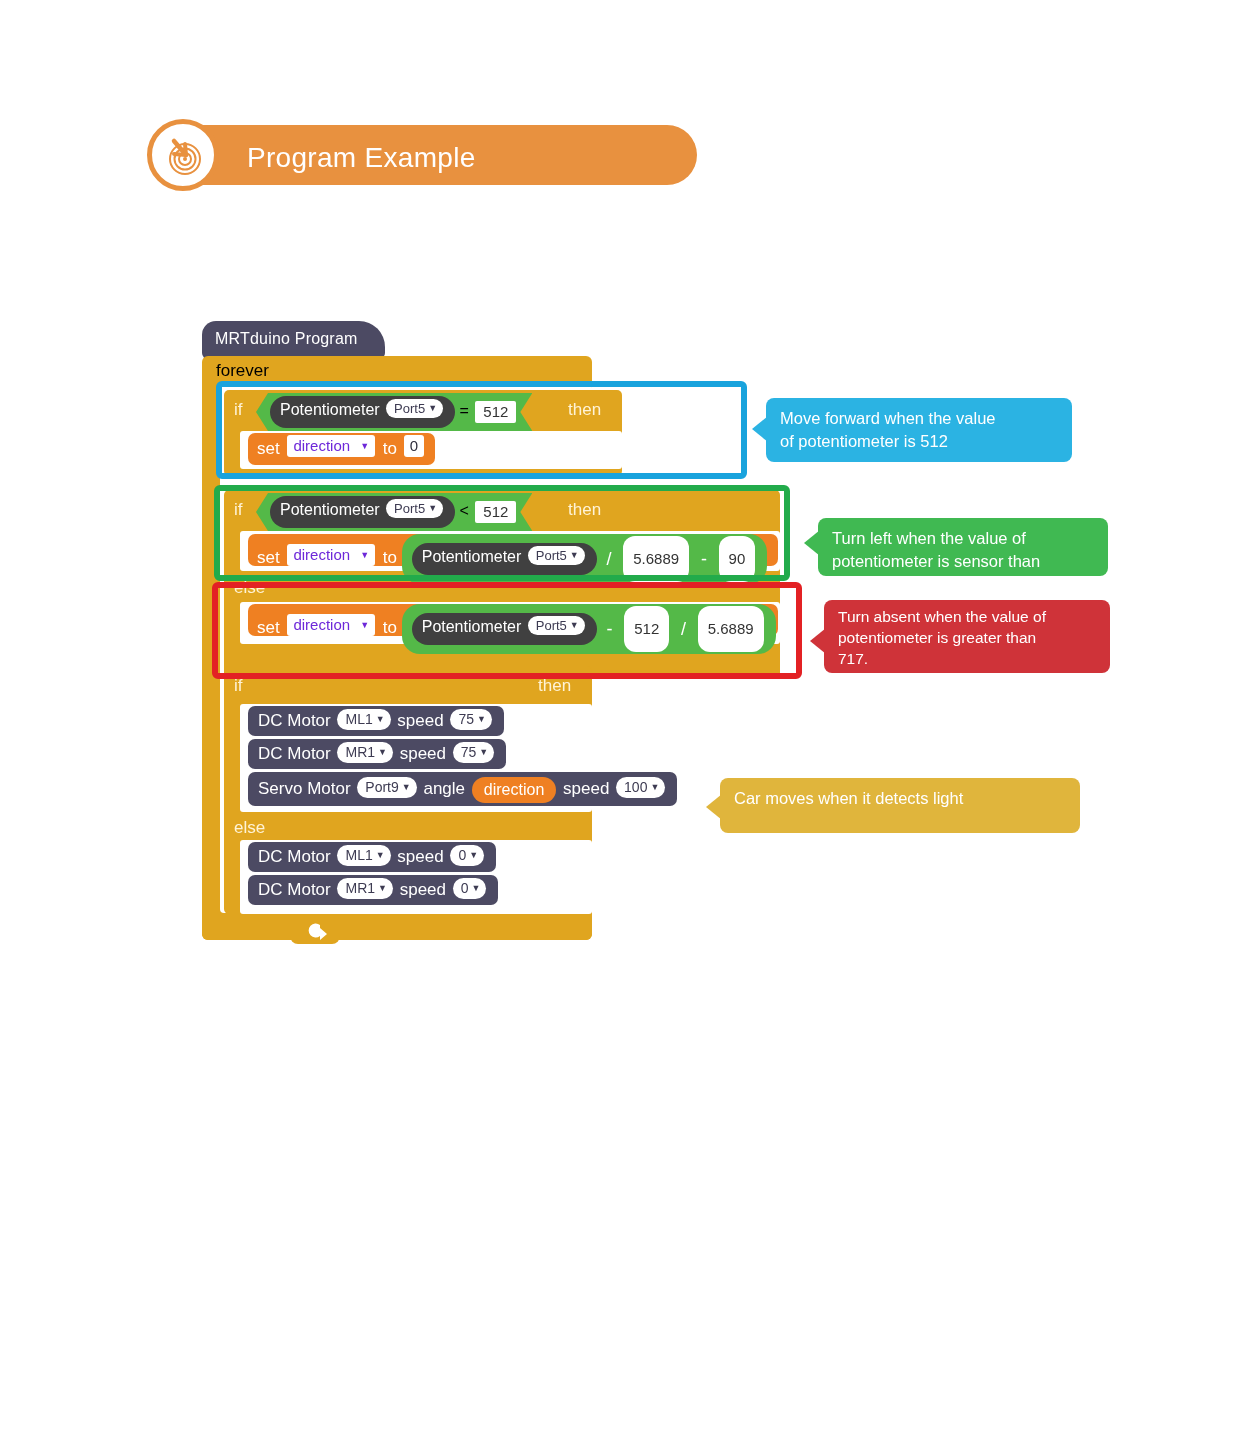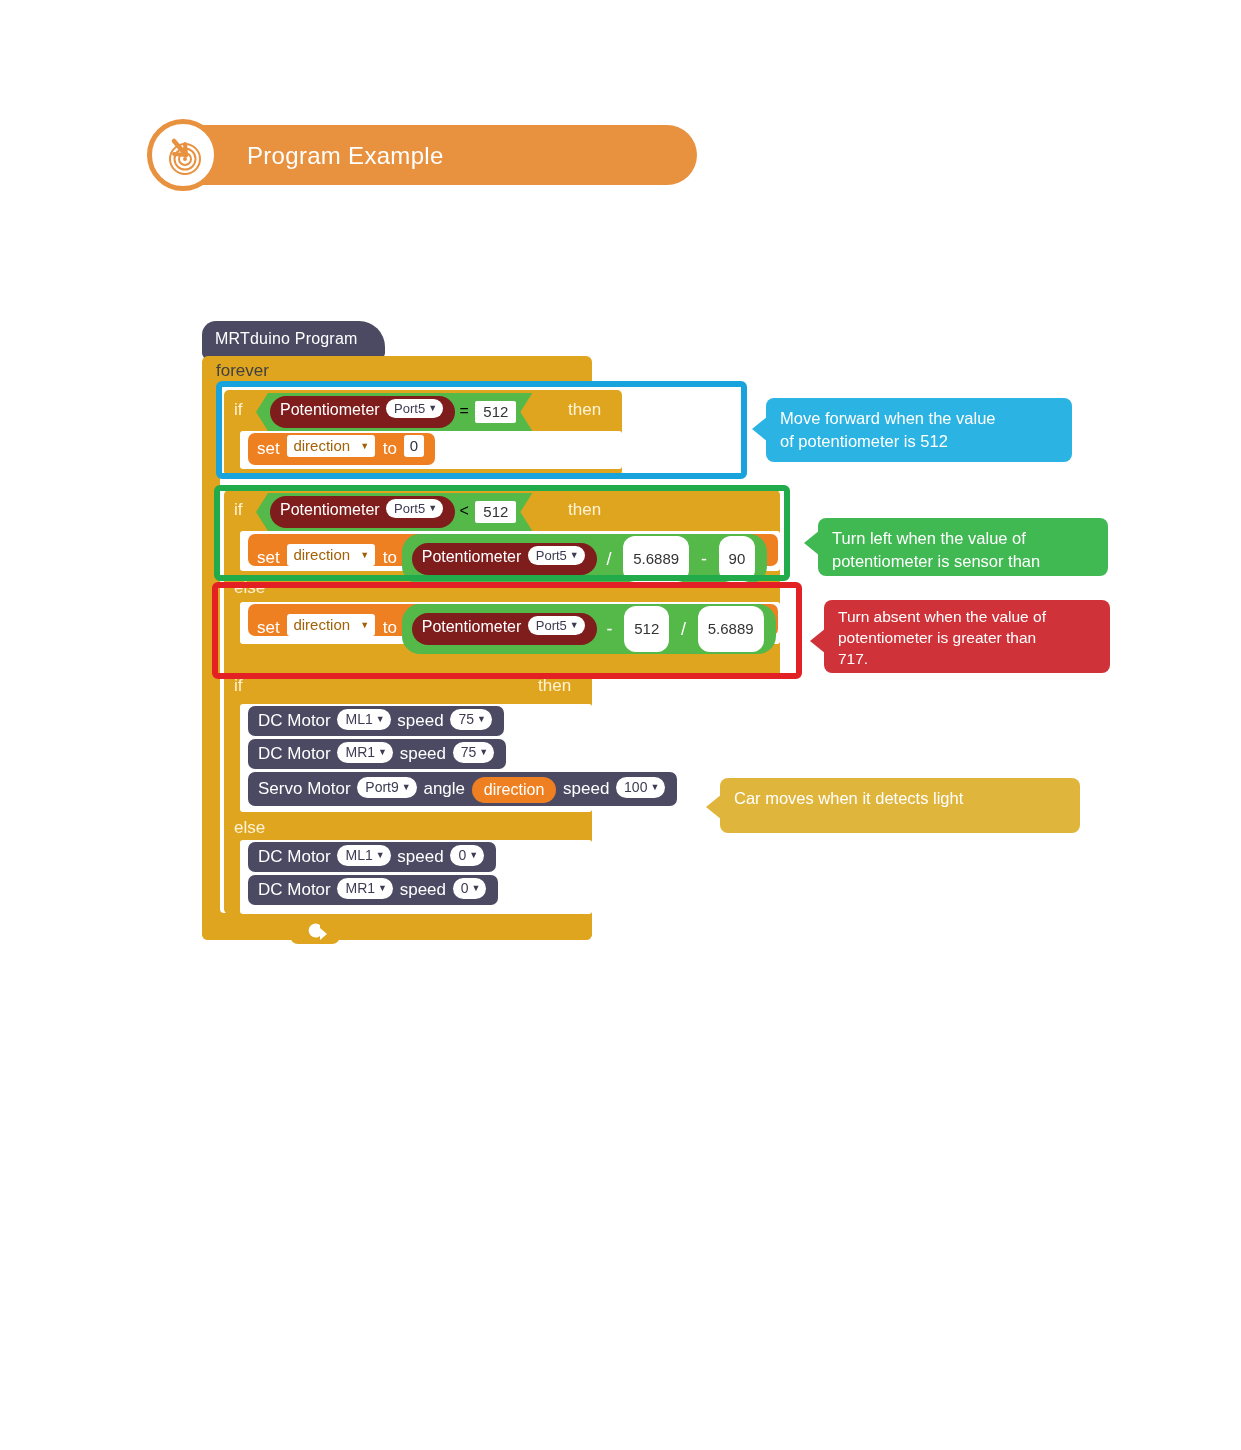--- a/index.html
+++ b/index.html
@@ -11,21 +11,21 @@
     overflow:hidden;
   }
 
   
   #header-banner{
     position:absolute;left:152px;top:125px;width:545px;height:60px;
     background:#e8913f;border-radius:30px;
   }
   #header-title{
     position:absolute;left:95px;top:17px;
-    color:#ffffff;font-size:24px;letter-spacing:.3px;
+    color:#ffffff;font-size:28px;letter-spacing:.3px;
   }
   #header-icon-badge{
     position:absolute;left:-5px;top:-6px;width:72px;height:72px;
     background:#ffffff;border:5px solid #e8913f;border-radius:50%;
     box-sizing:border-box;
   }
   #header-icon-badge svg{position:absolute;left:50%;top:50%;transform:translate(-50%,-50%);}
 
   
   #program-canvas{position:absolute;left:0;top:0;width:1241px;height:1450px;}
@@ -34,21 +34,21 @@
 
   
   #hat-block{
     left:202px;top:321px;width:183px;height:38px;
     background:#4c4a63;border-radius:14px 26px 6px 6px;
   }
   #hat-block .lbl{
     position:absolute;left:13px;top:9px;color:#fff;font-size:16px;letter-spacing:.2px;
   }
   #forever-block{left:202px;top:356px;width:390px;height:584px;background:#e0a51f;border-radius:6px;}
-  #forever-label{position:absolute;left:14px;top:5px;color:#404040;font-size:17px;}
+  #forever-label{position:absolute;left:14px;top:5px;color:#000000;font-size:17px;}
   #forever-inner-mask{
     position:absolute;left:18px;top:28px;width:372px;height:529px;background:#ffffff;border-radius:4px;
   }
   #forever-foot{position:absolute;left:0;top:557px;width:390px;height:27px;background:#e0a51f;border-radius:0 0 6px 6px;}
   #loop-arrow{position:absolute;left:88px;top:562px;width:50px;height:26px;background:#e0a51f;border-radius:0 0 8px 8px;}
   #loop-arrow svg{position:absolute;left:10px;top:3px;}
 
   
   .cblock{background:#e0a51f;border-radius:5px;}
   .cblock .ckw{position:absolute;color:#fff3d6;font-size:17px;}
@@ -65,32 +65,32 @@
     margin:0 2px;
   }
   .dropdown .caret{font-size:9px;margin-left:3px;vertical-align:2px;color:#3d3b52;}
 
   
   .setblk{
     background:#ef8022;border-radius:7px;color:#ffffff;font-size:17px;
     line-height:32px;height:32px;padding:0 9px;white-space:nowrap;
   }
   .varfield{
-    display:inline-block;background:#ffffff;color:#a16207;border-radius:3px;
+    display:inline-block;background:#ffffff;color:#6d28d9;border-radius:3px;
     padding:0 6px;font-size:15px;line-height:22px;height:22px;vertical-align:3px;margin:0 3px;
   }
   .varfield .caret{font-size:9px;margin-left:10px;vertical-align:2px;}
   .numfield{
     display:inline-block;background:#ffffff;color:#2f2f3d;border-radius:3px;
     padding:0 6px;font-size:15px;line-height:22px;height:22px;vertical-align:3px;margin:0 2px;
   }
 
   
   .reporter{
-    display:inline-block;background:#7f1d1d;color:#ffffff;border-radius:16px;
+    display:inline-block;background:#404040;color:#ffffff;border-radius:16px;
     font-size:16px;line-height:28px;height:32px;padding:0 10px;white-space:nowrap;vertical-align:middle;
   }
   .reporter .dropdown{font-size:13px;line-height:19px;height:19px;vertical-align:2px;}
 
   
   .op{
     display:inline-block;background:#54b948;border-radius:18px;
     padding:2px 10px;white-space:nowrap;vertical-align:middle;
   }
   .op .sym{color:#ffffff;font-size:18px;margin:0 5px;vertical-align:middle;}

